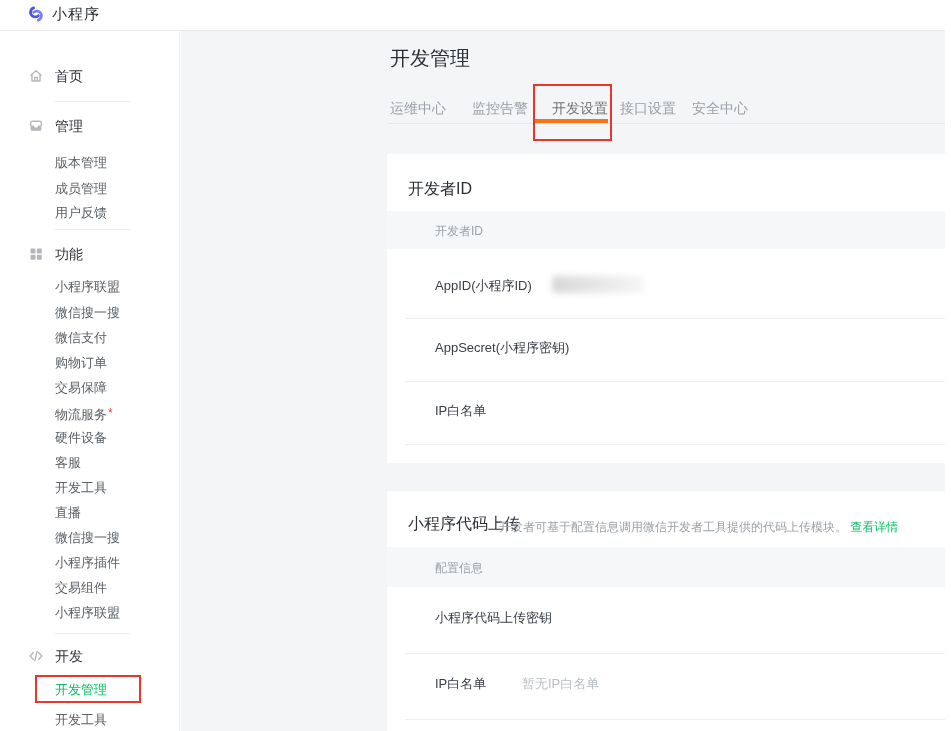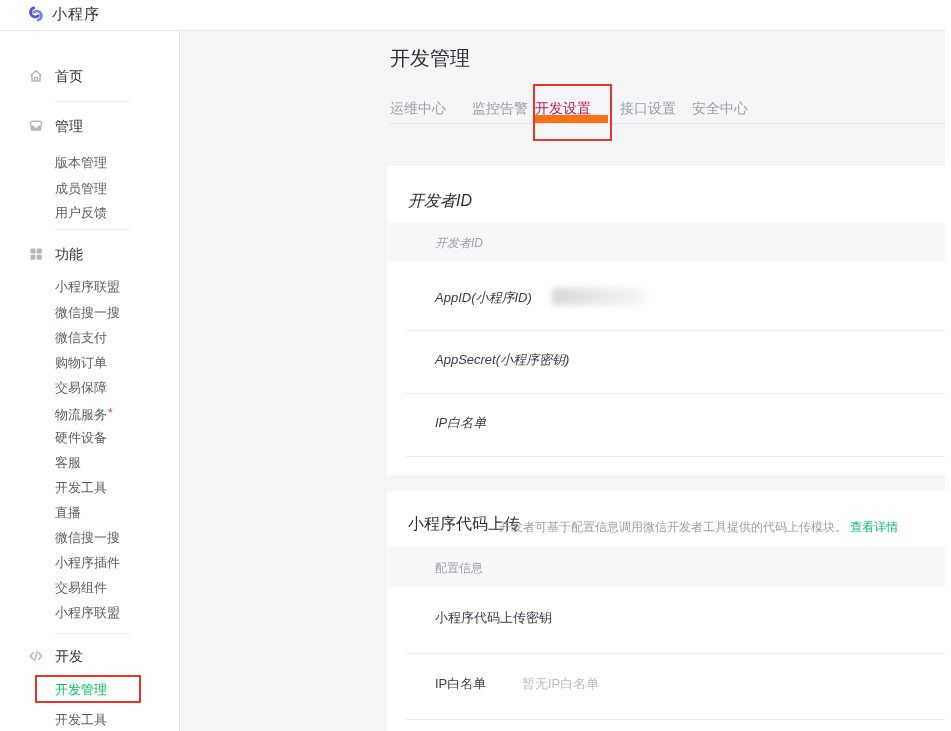--- a/index.html
+++ b/index.html
@@ -17,25 +17,25 @@
   .side-icon { position:absolute; left:28px; width:16px; height:16px; }
   .side-sub { position:absolute; left:55px; height:18px; line-height:18px; font-size:13px; color:#5a6066; cursor:pointer; white-space:nowrap; }
   .side-sub.active { color:#07c160; }
   .side-div { position:absolute; left:55px; width:75px; height:1px; background:#ededed; }
   .badge-star { color:#e64340; font-size:12px; margin-left:1px; vertical-align:2px; }
 
   
   #main { position:absolute; left:181px; top:30px; width:770px; height:701px; background:#f4f5f7; overflow:hidden; z-index:1; }
   #page-title { position:absolute; left:209px; top:15px; font-size:20px; color:#2b2f33; font-weight:400; }
   .tab { position:absolute; top:64px; height:29px; line-height:29px; font-size:14px; color:#9aa0a5; cursor:pointer; }
-  .tab.active { color:#be185d; text-align:left; border-bottom:8px solid #f97316; }
+  .tab.active { color:#737373; text-align:right; border-bottom:4px solid #f97316; }
   #tabs-divider { position:absolute; left:207px; top:93px; width:557px; height:1px; background:#e6e7e9; }
 
   .card { position:absolute; left:206px; width:559px; background:#fff; }
-  #card-0 { top:136px; height:309px;font-style:italic; }
+  #card-0 { top:124px; height:309px; }
   #card-1 { top:461px; height:320px; }
   .card-title { position:absolute; left:21px; font-size:16px; color:#2b2f33; font-weight:400; }
   .band { position:absolute; left:0; width:100%; background:#f6f7f9; }
   .band-label { position:absolute; left:48px; font-size:12px; color:#9ba1a8; }
   .row-label { position:absolute; left:48px; height:16px; line-height:16px; font-size:13px; color:#383e45; white-space:nowrap; }
   .row-value { position:absolute; height:16px; line-height:16px; font-size:13px; color:#b9bec4; white-space:nowrap; }
   .row-div { position:absolute; left:18px; right:0; height:1px; background:#edeef0; }
   #redaction { position:absolute; left:165px; top:122px; width:92px; height:17px; border-radius:4px;
     background:linear-gradient(90deg, rgba(150,150,155,.38), rgba(170,170,175,.26) 55%, rgba(190,190,195,.15)); filter:blur(3px); }
   .card-desc { position:absolute; left:112px; font-size:12px; color:#9ba1a8; white-space:nowrap; }

